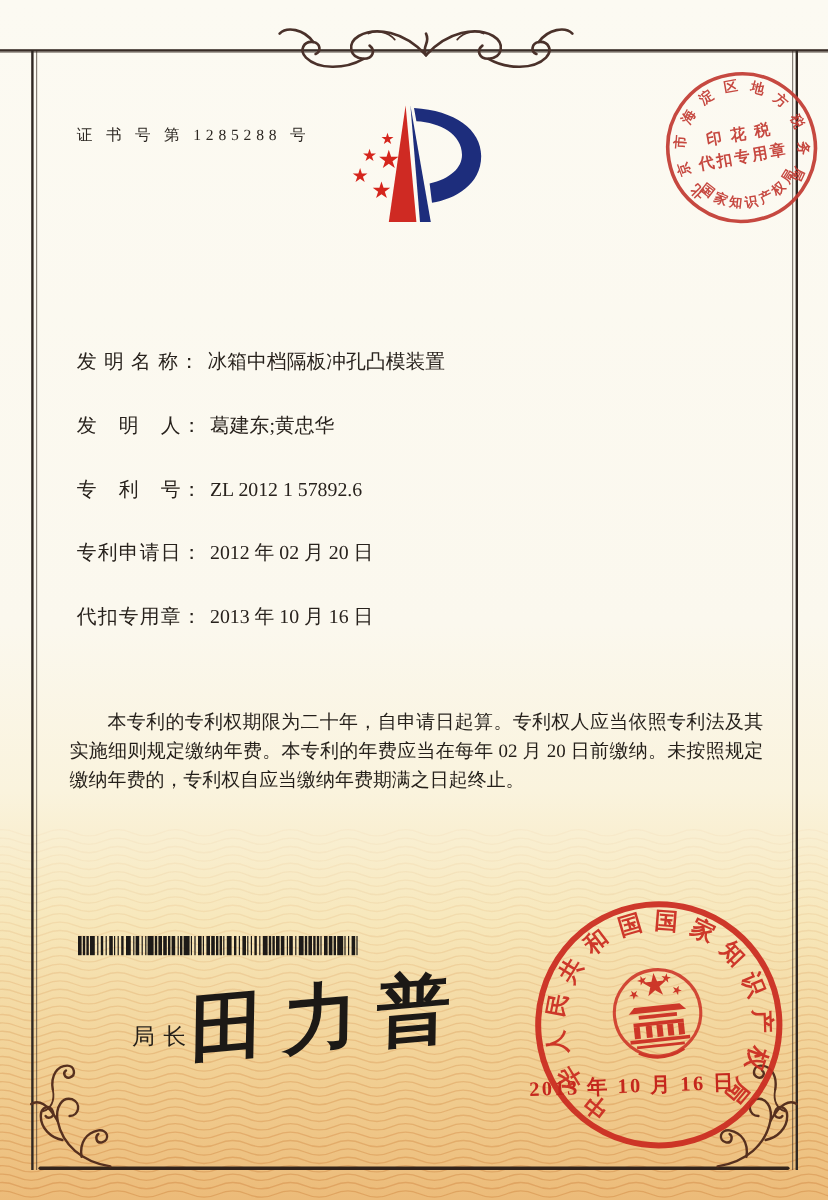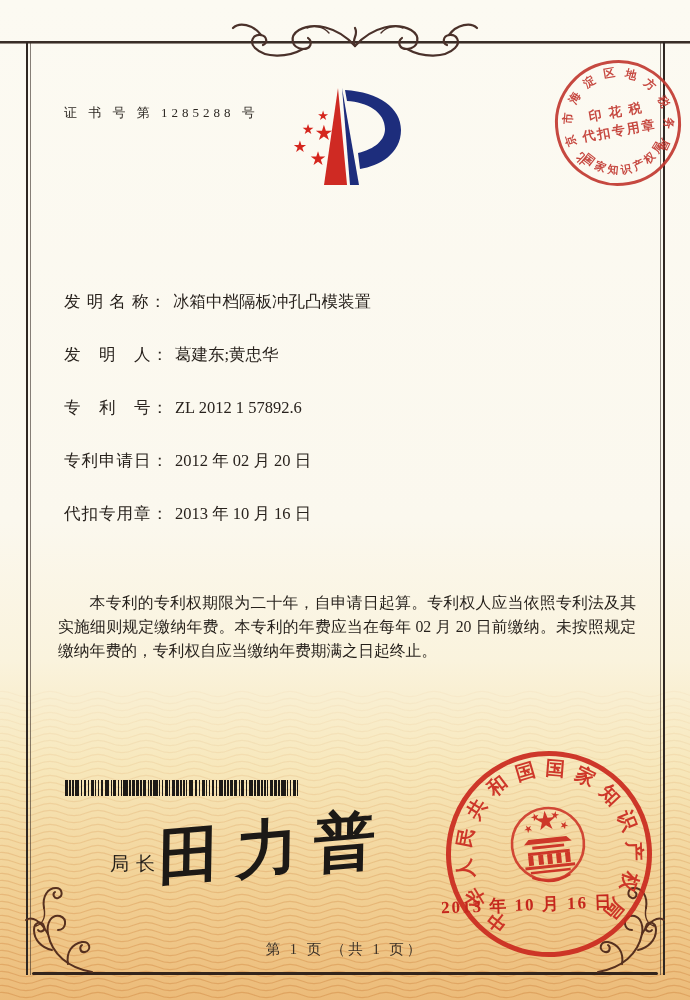--- a/index.html
+++ b/index.html
@@ -310,14 +310,13 @@
       <span class="ringch" style="left: 121.434px; top: 22.413px; font-size: 19.5px; color: rgb(203, 43, 32); transform: translate(-50%, -50%) rotate(10.4615deg);">国</span>
       <span class="ringch" style="left: 150.266px; top: 33.4363px; font-size: 19.5px; color: rgb(203, 43, 32); transform: translate(-50%, -50%) rotate(31.3846deg);">家</span>
       <span class="ringch" style="left: 173.261px; top: 54.0292px; font-size: 19.5px; color: rgb(203, 43, 32); transform: translate(-50%, -50%) rotate(52.3077deg);">知</span>
       <span class="ringch" style="left: 187.385px; top: 81.476px; font-size: 19.5px; color: rgb(203, 43, 32); transform: translate(-50%, -50%) rotate(73.2308deg);">识</span>
       <span class="ringch" style="left: 190.777px; top: 112.157px; font-size: 19.5px; color: rgb(203, 43, 32); transform: translate(-50%, -50%) rotate(94.1538deg);">产</span>
       <span class="ringch" style="left: 182.988px; top: 142.026px; font-size: 19.5px; color: rgb(203, 43, 32); transform: translate(-50%, -50%) rotate(115.077deg);">权</span>
       <span class="ringch" style="left: 165.046px; top: 167.144px; font-size: 19.5px; color: rgb(203, 43, 32); transform: translate(-50%, -50%) rotate(136deg);">局</span>
     </div>
   <div class="seal-date">2013 年 10 月 16 日</div>
 
-  <div class="footer">第 1 页 （共 1 页）</div>
 </div>
 
 </body></html>

